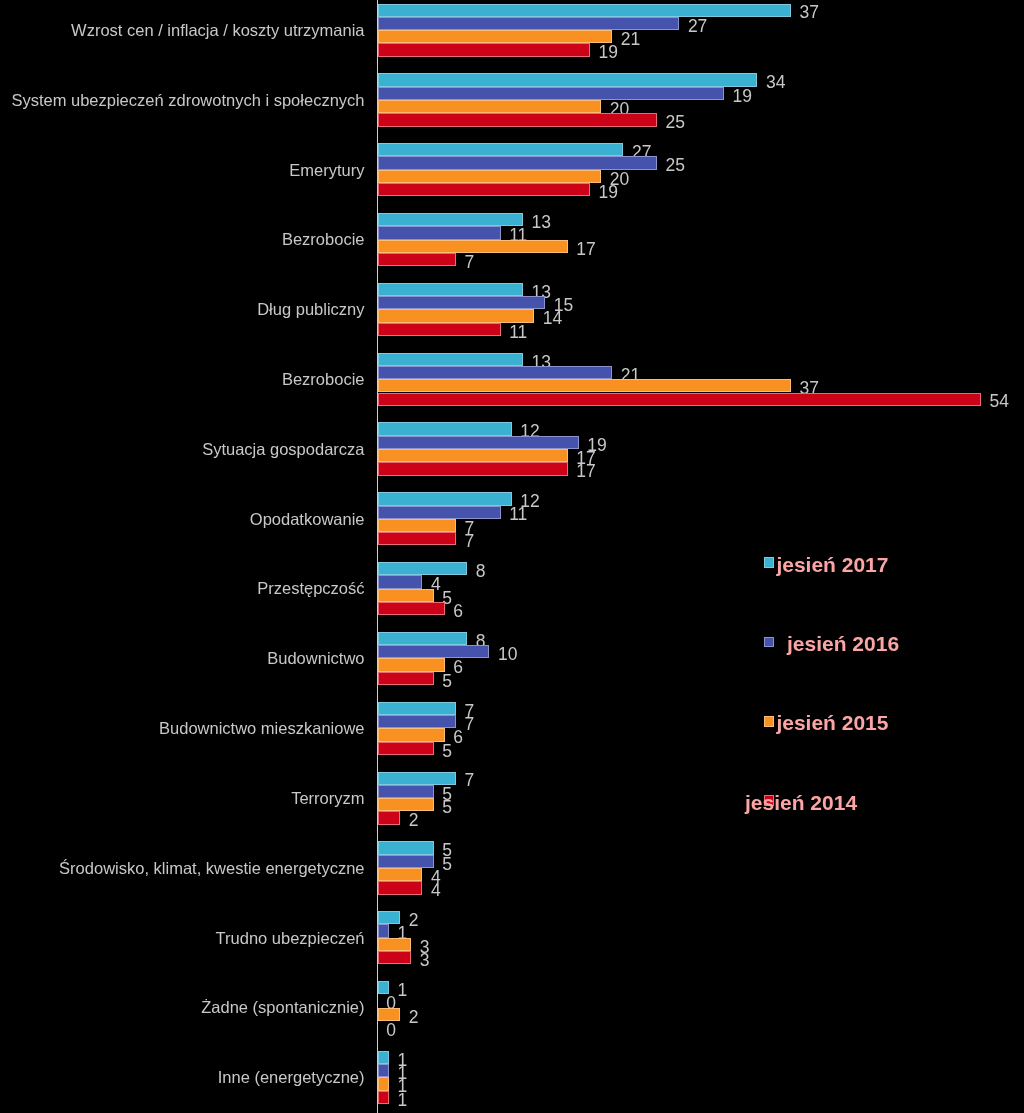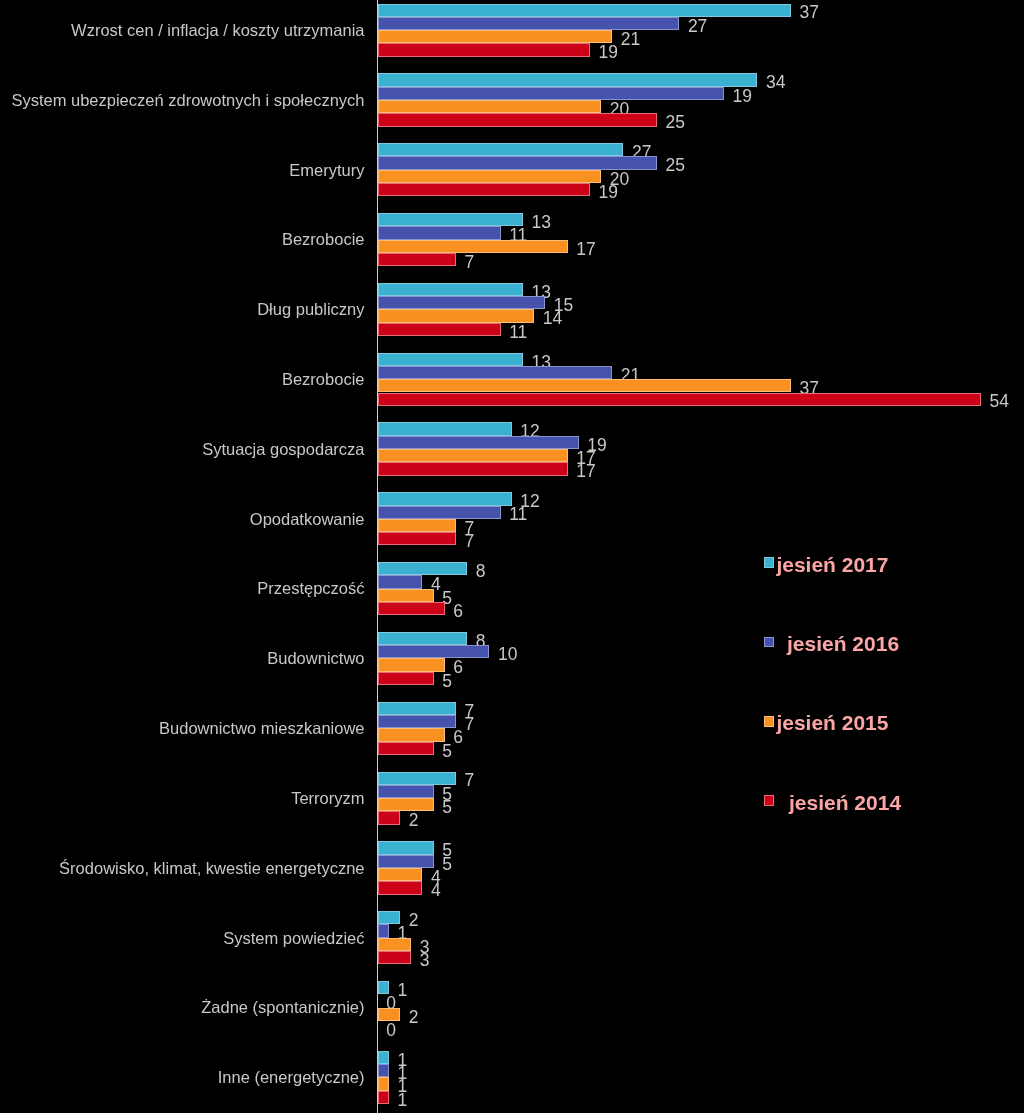--- a/index.html
+++ b/index.html
@@ -183,21 +183,21 @@
         <div class="bar" style="top: 841.34px; width: 55.85px; background: rgb(59, 177, 209); border-color: rgb(127, 201, 224);"></div>
         <div class="vlabel" style="left: 442.15px; top: 842.29px;">5</div>
         <div class="bar" style="top: 854.64px; width: 55.85px; background: rgb(69, 83, 172); border-color: rgb(139, 148, 205);"></div>
         <div class="vlabel" style="left: 442.15px; top: 855.59px;">5</div>
         <div class="bar" style="top: 867.94px; width: 44.68px; background: rgb(248, 145, 33); border-color: rgb(251, 189, 116);"></div>
         <div class="vlabel" style="left: 430.98px; top: 868.89px;">4</div>
         <div class="bar" style="top: 881.24px; width: 44.68px; background: rgb(204, 3, 24); border-color: rgb(232, 107, 119);"></div>
         <div class="vlabel" style="left: 430.98px; top: 882.19px;">4</div>
       </div>
       <div>
-        <div class="cat-label" style="top: 929.56px;">System powiedzieć</div>
+        <div class="cat-label" style="top: 929.56px;">Trudno ubezpieczeń</div>
         <div class="bar" style="top: 911.16px; width: 22.34px; background: rgb(59, 177, 209); border-color: rgb(127, 201, 224);"></div>
         <div class="vlabel" style="left: 408.64px; top: 912.11px;">2</div>
         <div class="bar" style="top: 924.46px; width: 11.17px; background: rgb(69, 83, 172); border-color: rgb(139, 148, 205);"></div>
         <div class="vlabel" style="left: 397.47px; top: 925.41px;">1</div>
         <div class="bar" style="top: 937.76px; width: 33.51px; background: rgb(248, 145, 33); border-color: rgb(251, 189, 116);"></div>
         <div class="vlabel" style="left: 419.81px; top: 938.71px;">3</div>
         <div class="bar" style="top: 951.06px; width: 33.51px; background: rgb(204, 3, 24); border-color: rgb(232, 107, 119);"></div>
         <div class="vlabel" style="left: 419.81px; top: 952.01px;">3</div>
       </div>
       <div>
@@ -230,17 +230,17 @@
       <div class="legend-item">
         <div class="legend-swatch" style="left: 763.9px; top: 636.57px; background: rgb(69, 83, 172); border-color: rgb(139, 148, 205);"></div>
         <div class="legend-text" style="left: 787px; top: 633.07px;">jesień 2016</div>
       </div>
       <div class="legend-item">
         <div class="legend-swatch" style="left: 763.9px; top: 715.94px; background: rgb(248, 145, 33); border-color: rgb(251, 189, 116);"></div>
         <div class="legend-text" style="left: 776.4px; top: 712.44px;">jesień 2015</div>
       </div>
       <div class="legend-item">
         <div class="legend-swatch" style="left: 763.9px; top: 795.31px; background: rgb(204, 3, 24); border-color: rgb(232, 107, 119);"></div>
-        <div class="legend-text" style="left: 789px; top: 791.81px;">jesień 2014</div>
+        <div class="legend-text" style="left: 745px; top: 791.81px;">jesień 2014</div>
       </div>
     </div>
 
 </div>
 
 </body></html>

